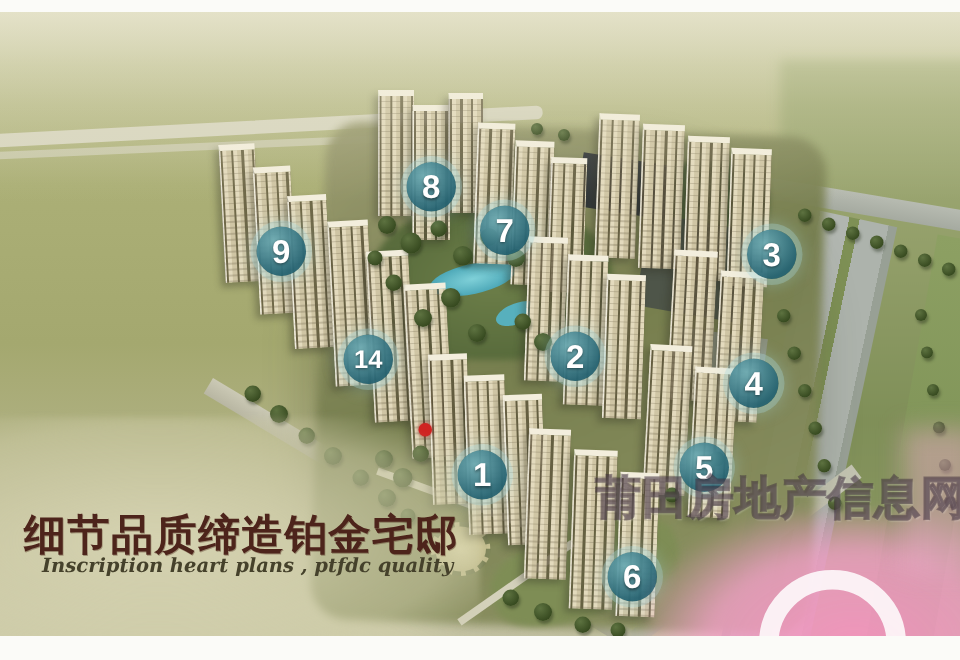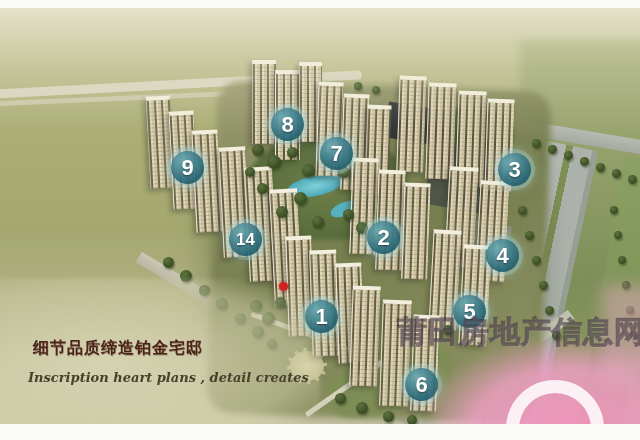--- a/index.html
+++ b/index.html
@@ -54,21 +54,21 @@
   .marker{width:33px;height:33px;border-radius:50%;display:flex;align-items:center;justify-content:center;
     background:radial-gradient(circle at 35% 28%,rgba(108,170,178,.95),rgba(38,100,115,.95) 72%);
     box-shadow:0 0 0 4px rgba(168,214,219,.32),0 0 10px 5px rgba(168,214,219,.28);
     color:#fff;font-weight:bold;text-shadow:0 1px 2px rgba(0,0,0,.45);z-index:30;}
 
   
   #title-wash{left:-10px;top:278px;width:330px;height:150px;filter:blur(2px);
     background:radial-gradient(ellipse at 35% 55%,rgba(214,211,178,.95),rgba(205,203,166,.55) 65%,rgba(205,203,166,0) 85%);}
   .cn-line{color:#4d241b;font-weight:bold;z-index:45;text-shadow:.5px .5px 0 rgba(60,20,10,.35);white-space:nowrap;}
   #headline-cn-1{left:30px;top:302px;font-size:30px;letter-spacing:5px;}
-  #headline-cn-2{left:33px;top:338px;font-size:16px;letter-spacing:1px;}
+  #headline-cn-2{left:16px;top:338px;font-size:28px;letter-spacing:1px;}
   .en-line{color:#45412b;font-family:"DejaVu Serif","Liberation Serif",serif;font-style:italic;font-weight:bold;z-index:45;white-space:nowrap;}
   #headline-en-1{left:28px;top:370px;font-size:13px;}
   #headline-en-2{left:25px;top:385px;font-size:13px;}
 
   #pink-blob{left:432px;top:342px;width:250px;height:120px;filter:blur(5px);z-index:32;
     background:radial-gradient(ellipse at 55% 75%,rgba(246,148,192,.95),rgba(243,160,200,.8) 50%,rgba(243,170,205,0) 78%);}
   #pink-edge{left:602px;top:286px;width:50px;height:95px;background:rgba(240,170,205,.45);filter:blur(8px);z-index:32;}
   #white-ring{left:506px;top:380px;width:98px;height:98px;border-radius:50%;border:13px solid rgba(255,255,255,.85);z-index:33;}
 
   .wm{font-weight:bold;z-index:46;white-space:nowrap;color:rgba(108,88,102,.30);
@@ -209,19 +209,19 @@
 
     <div id="haze"></div>
     <div id="title-wash"></div>
 
     <div id="pink-blob"></div>
     <div id="pink-edge"></div>
     <div id="white-ring"></div>
   </div>
 
   <div id="headline-cn-2" class="cn-line">细节品质缔造铂金宅邸</div>
-  <div id="headline-en-1" class="en-line">Inscription heart plans , detail creates</div>
+  <div id="headline-en-1" class="en-line">Inscription heart plans , ptfdc quality</div>
 
   <div id="wm-name" class="wm">莆田房地产信息网</div>
 
   <div id="strip-top" class="strip"></div>
   <div id="strip-bottom" class="strip"></div>
 </div>
 
 </body></html>

